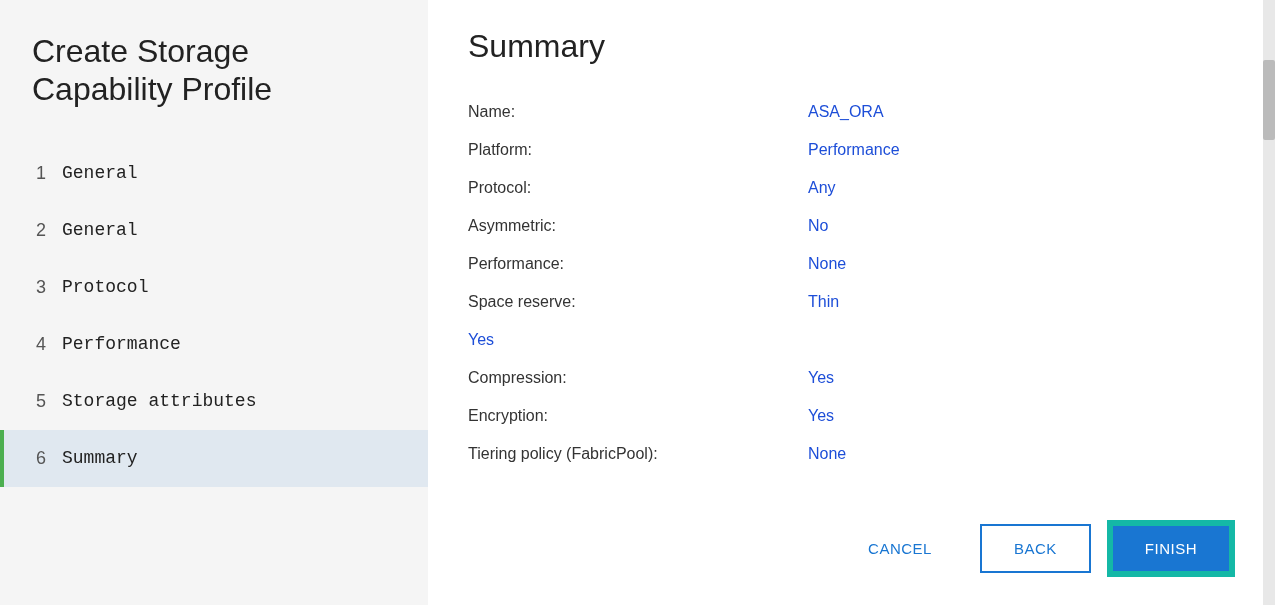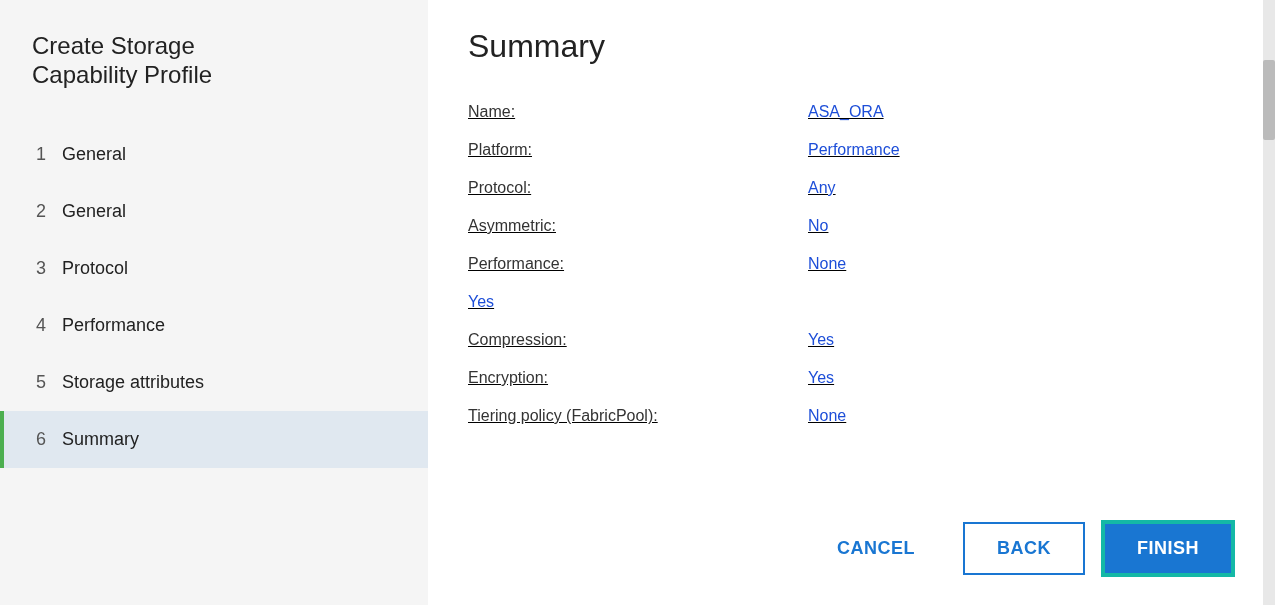--- a/index.html
+++ b/index.html
@@ -29,21 +29,21 @@
     .sidebar {
       width: 428px;
       min-width: 428px;
       background: #f5f5f5;
       padding: 32px 0 0 32px;
       display: flex;
       flex-direction: column;
     }
 
     .sidebar-title {
-      font-size: 24px;
+      font-size: 32px;
       font-weight: 300;
       color: #222;
       line-height: 1.2;
       margin-bottom: 36px;
     }
 
     .sidebar-steps {
       display: flex;
       flex-direction: column;
       gap: 0;
@@ -73,20 +73,21 @@
 
     .step-number {
       color: #555;
       margin-right: 16px;
       font-size: 18px;
     }
 
     .step-label {
       font-size: 18px;
       color: #222;
+      font-family: Liberation Mono, monospace;
     }
 
     
     .main-content {
       flex: 1;
       background: #fff;
       display: flex;
       flex-direction: column;
       padding: 28px 40px 0 40px;
       overflow: hidden;
@@ -103,21 +104,20 @@
     .summary-table {
       flex: 1;
       overflow-y: auto;
     }
 
     .summary-row {
       display: flex;
       align-items: center;
       padding: 10px 0;
       border: none;
-      text-decoration: underline;
     }
 
     .summary-label {
       width: 340px;
       min-width: 340px;
       font-size: 16px;
       color: #333;
     }
 
     .summary-value {
@@ -148,22 +148,22 @@
     .footer {
       display: flex;
       justify-content: flex-end;
       align-items: center;
       padding: 20px 0 28px 0;
       gap: 16px;
     }
 
     .btn {
       padding: 14px 32px;
-      font-size: 18px;
-      font-weight: 700;
+      font-size: 15px;
+      font-weight: 400;
       border: none;
       cursor: pointer;
       letter-spacing: 0.5px;
       text-transform: uppercase;
     }
 
     .btn-cancel {
       background: transparent;
       color: #1976d2;
       border: none;
@@ -172,21 +172,21 @@
     .btn-back {
       background: #fff;
       color: #1976d2;
       border: 2px solid #1976d2;
       text-align: right;
     }
 
     .btn-finish {
       background: #1976d2;
       color: #fff;
-      border: 4px solid #14b8a6;
+      border: 6px solid #14b8a6;
     }
   </style>
 </head>
 <body>
 
 <div class="container">
 
   <div class="sidebar">
     <div class="sidebar-title">Create Storage<br>Capability Profile</div>
     <div class="sidebar-steps">
@@ -235,20 +235,24 @@
           <span class="summary-label">Protocol:</span>
           <span class="summary-value">Any</span>
         </div>
         <div class="summary-row">
           <span class="summary-label">Asymmetric:</span>
           <span class="summary-value">No</span>
         </div>
         <div class="summary-row">
           <span class="summary-label">Performance:</span>
           <span class="summary-value">None</span>
+        </div>
+        <div class="summary-row">
+          <span class="summary-label">Space reserve:</span>
+          <span class="summary-value">Thin</span>
         </div>
         <div class="summary-row">
           <span class="summary-value">Yes</span>
         </div>
         <div class="summary-row">
           <span class="summary-label">Compression:</span>
           <span class="summary-value">Yes</span>
         </div>
         <div class="summary-row">
           <span class="summary-label">Encryption:</span>

